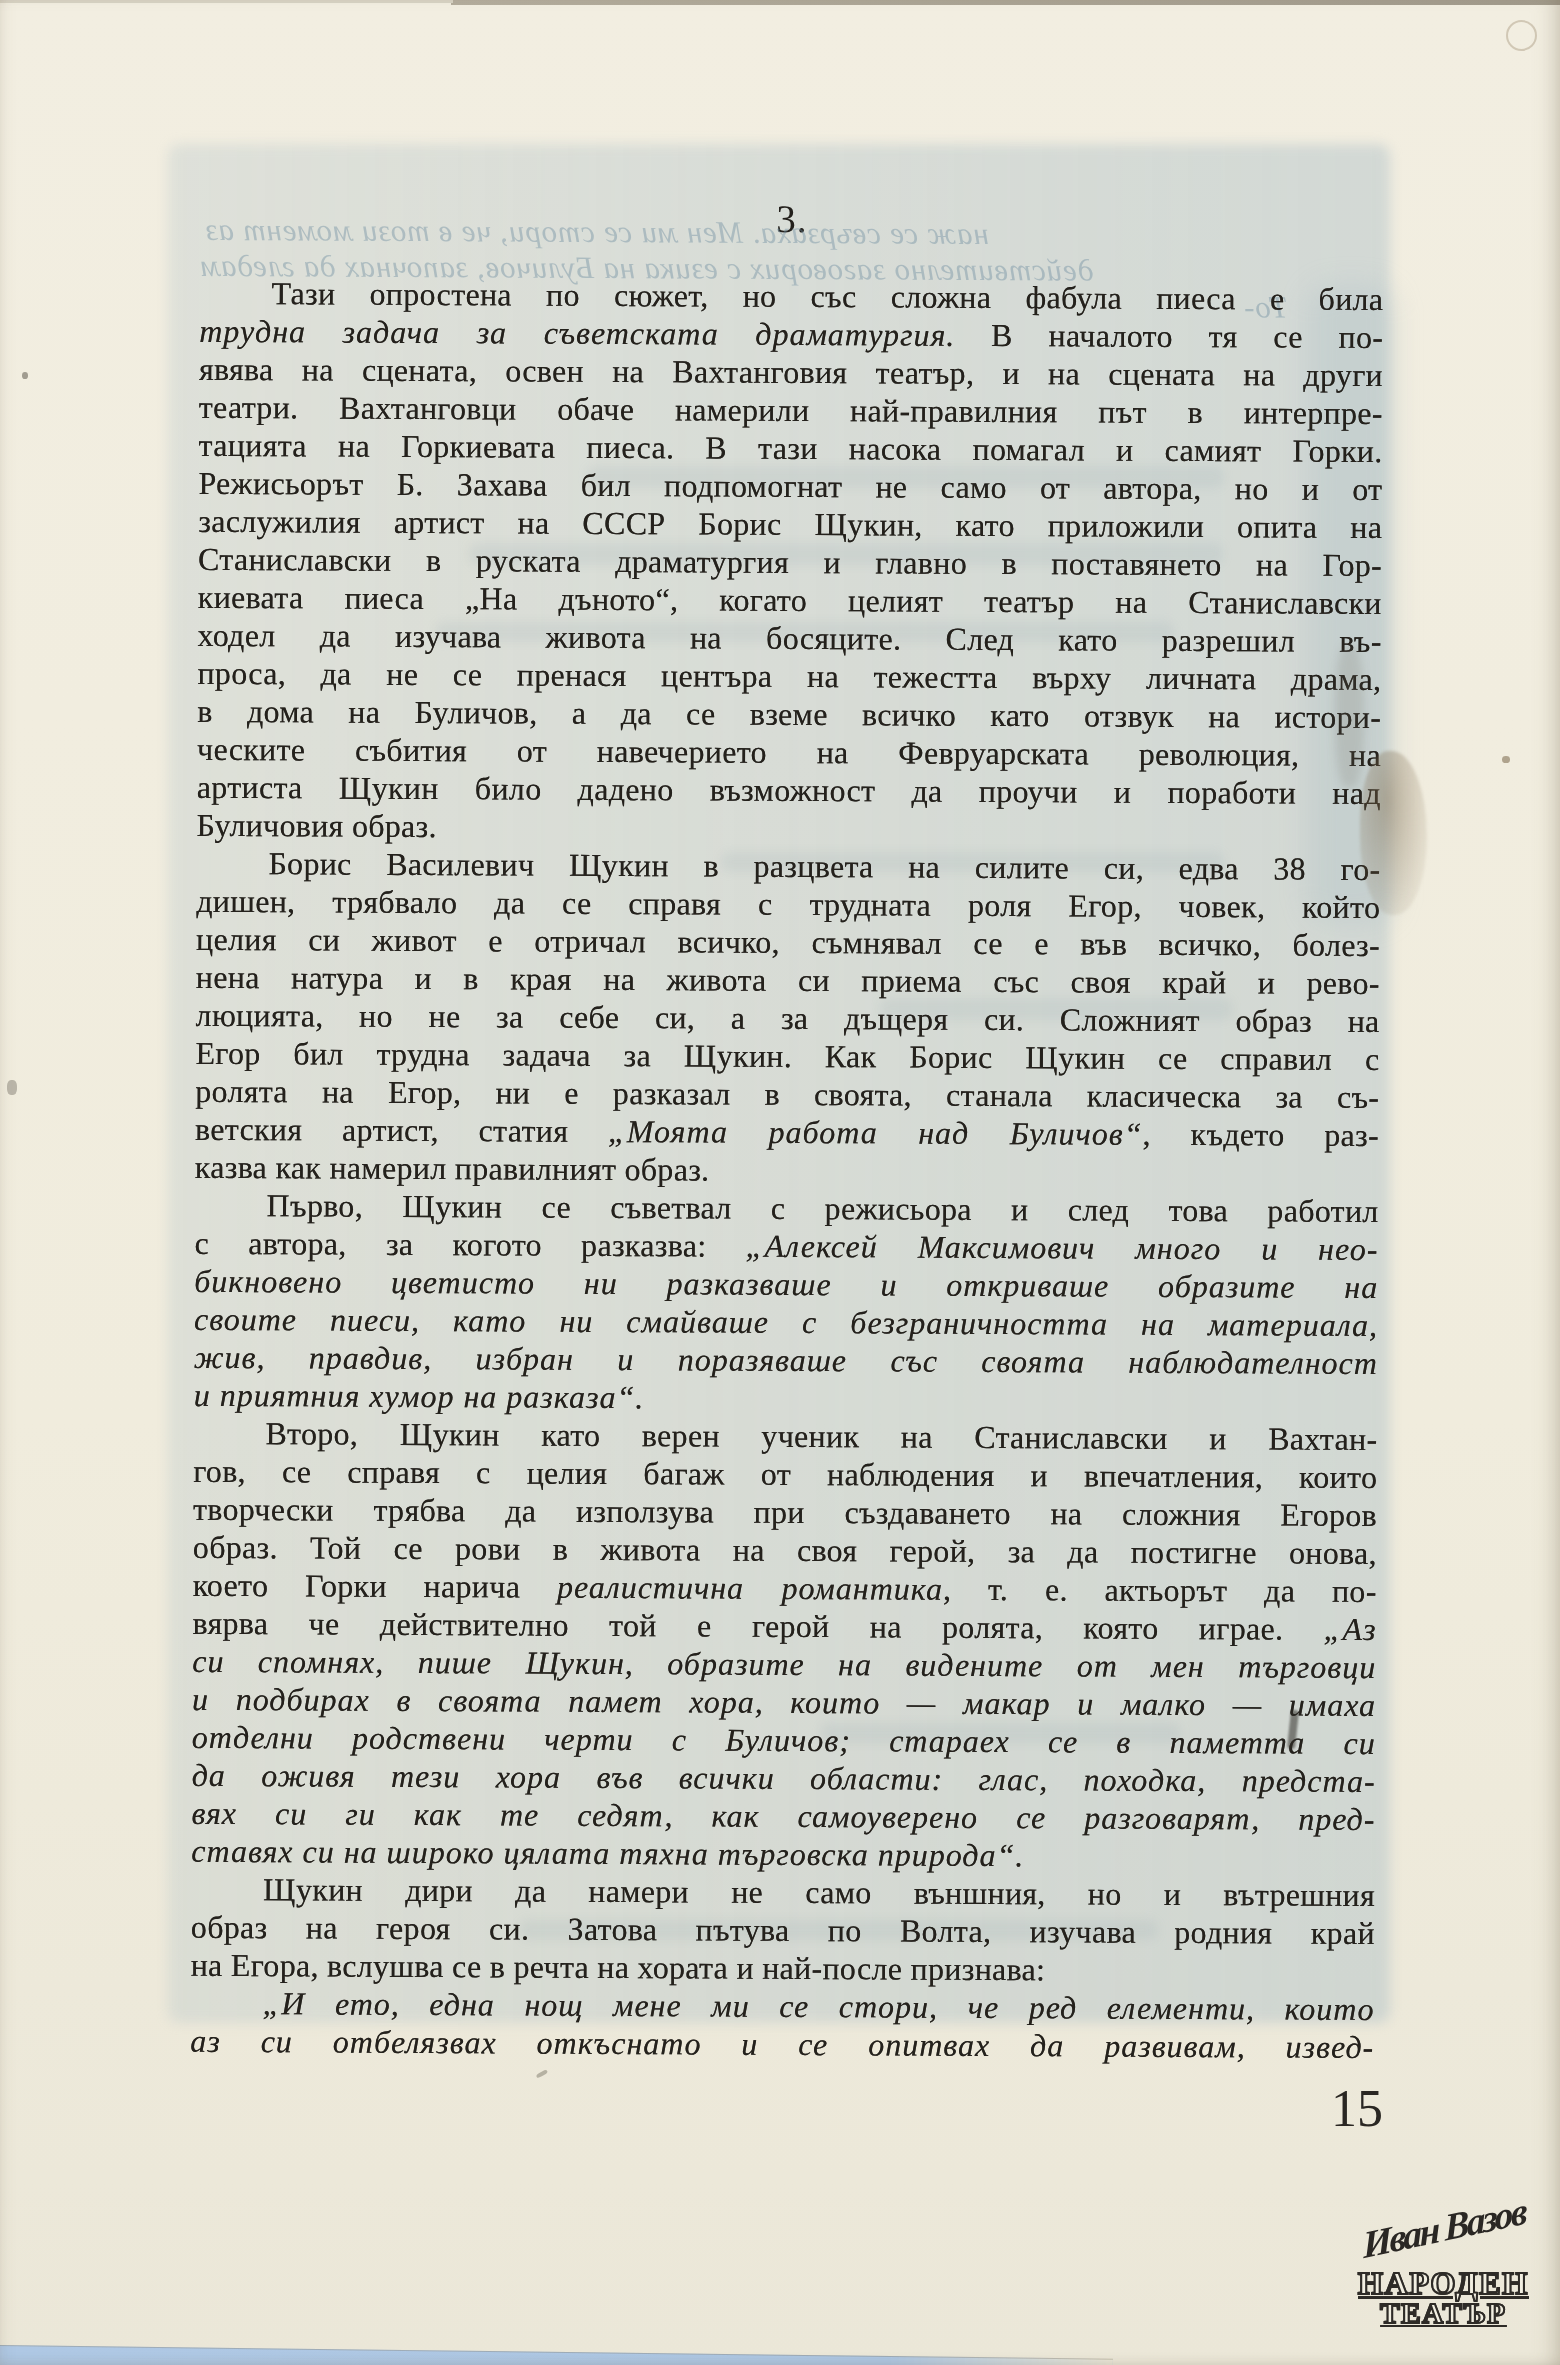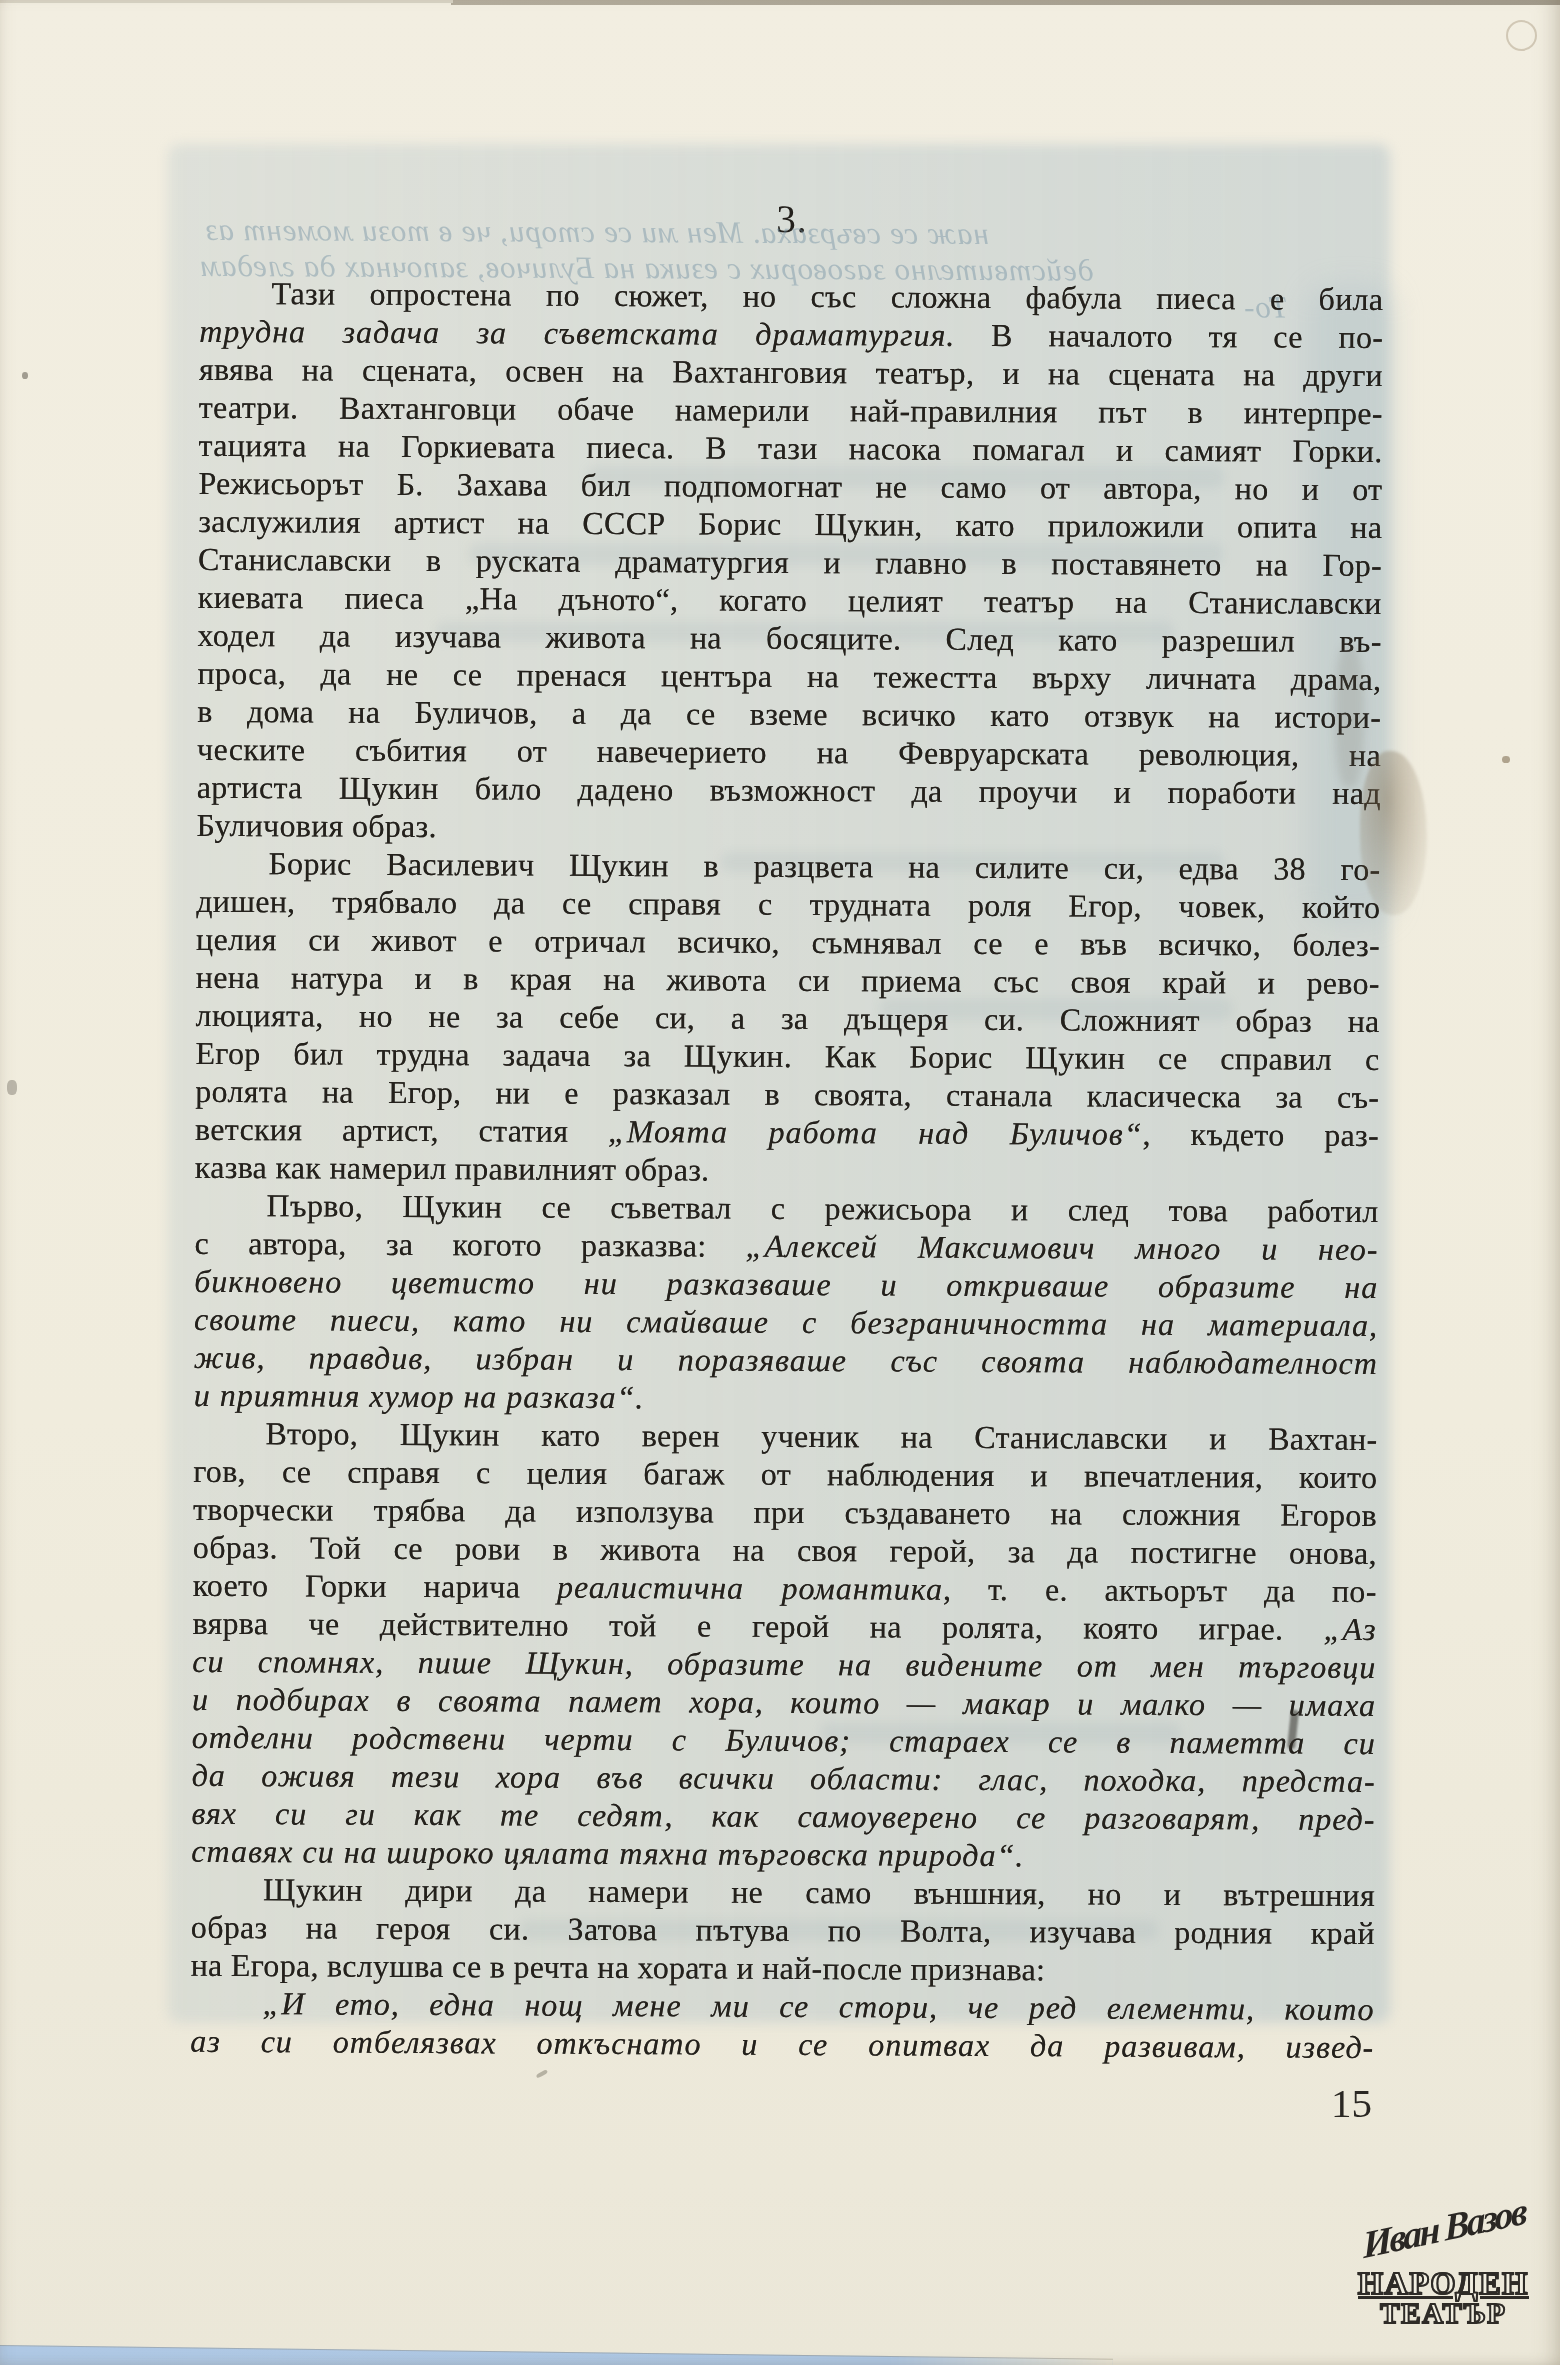--- a/index.html
+++ b/index.html
@@ -39,31 +39,31 @@
   .ghost-1 { left:5px; top:215px; }
   .ghost-2 { left:0; top:251px; }
   .ghost-3 { left:1044px; top:287px; }
   .lines { position:absolute; left:0; top:277px; width:100%; }
   .line { height:38px; overflow:hidden; font-size:32px; line-height:38px; color:#24211c;
     text-align:justify; text-align-last:justify; letter-spacing:0.3px;
     text-shadow:0 0 0.6px rgba(35,32,28,0.75); }
   .line.indent { padding-left:72px; }
   .line.last { text-align-last:left; }
   .it { font-style:italic; letter-spacing:1px; }
-  .pnum-bottom { position:absolute; left:1331px; top:2079px; font-size:41px; color:#2a2723; }
+  .pnum-bottom { position:absolute; left:1331px; top:2079px; font-size:52px; color:#2a2723; }
   
   .stamp { position:absolute; left:1358px; top:2221px; width:171px; text-align:center; }
   .stamp-sig { position:absolute; left:5px; top:1.7px; white-space:nowrap;
     transform:rotate(-12deg) skewX(-10deg); transform-origin:left center;
     font-size:38px; font-weight:bold; font-style:italic; color:#2a2724;
     letter-spacing:-2.5px; }
   .stamp-l1, .stamp-l2 { font-weight:bold; color:#f2efe2;
     -webkit-text-stroke:2px #2e2b27; text-shadow:0 0 0.8px #2e2b27; letter-spacing:1.7px; }
   .stamp-l1 { position:absolute; left:0; top:44px; width:100%; font-size:32px;text-decoration:underline; }
-  .stamp-l2 { position:absolute; left:0; top:76px; width:100%; font-size:29px; }
+  .stamp-l2 { position:absolute; left:0; top:76px; width:100%; font-size:29px;text-decoration:underline; }
   
   .ring { position:absolute; left:1506px; top:20px; width:27px; height:27px; border-radius:50%;
     border:2.5px solid rgba(150,130,100,0.35); }
   .stain-brown { position:absolute; left:1360px; top:751px; width:67px; height:164px;
     background:radial-gradient(ellipse at 40% 30%, rgba(125,105,75,0.45), rgba(125,105,75,0.12) 70%, transparent);
     filter:blur(1.7px); border-radius:45% 55% 50% 50%; }
   .stain-dot { position:absolute; left:1502px; top:756px; width:7.5px; height:6.7px; border-radius:50%;
     background:rgba(110,90,60,0.5); }
   .gray-streak { position:absolute; left:1335px; top:645px; width:28.5px; height:143px;
     background:rgba(110,105,95,0.18); filter:blur(4.2px); border-radius:40%; }

